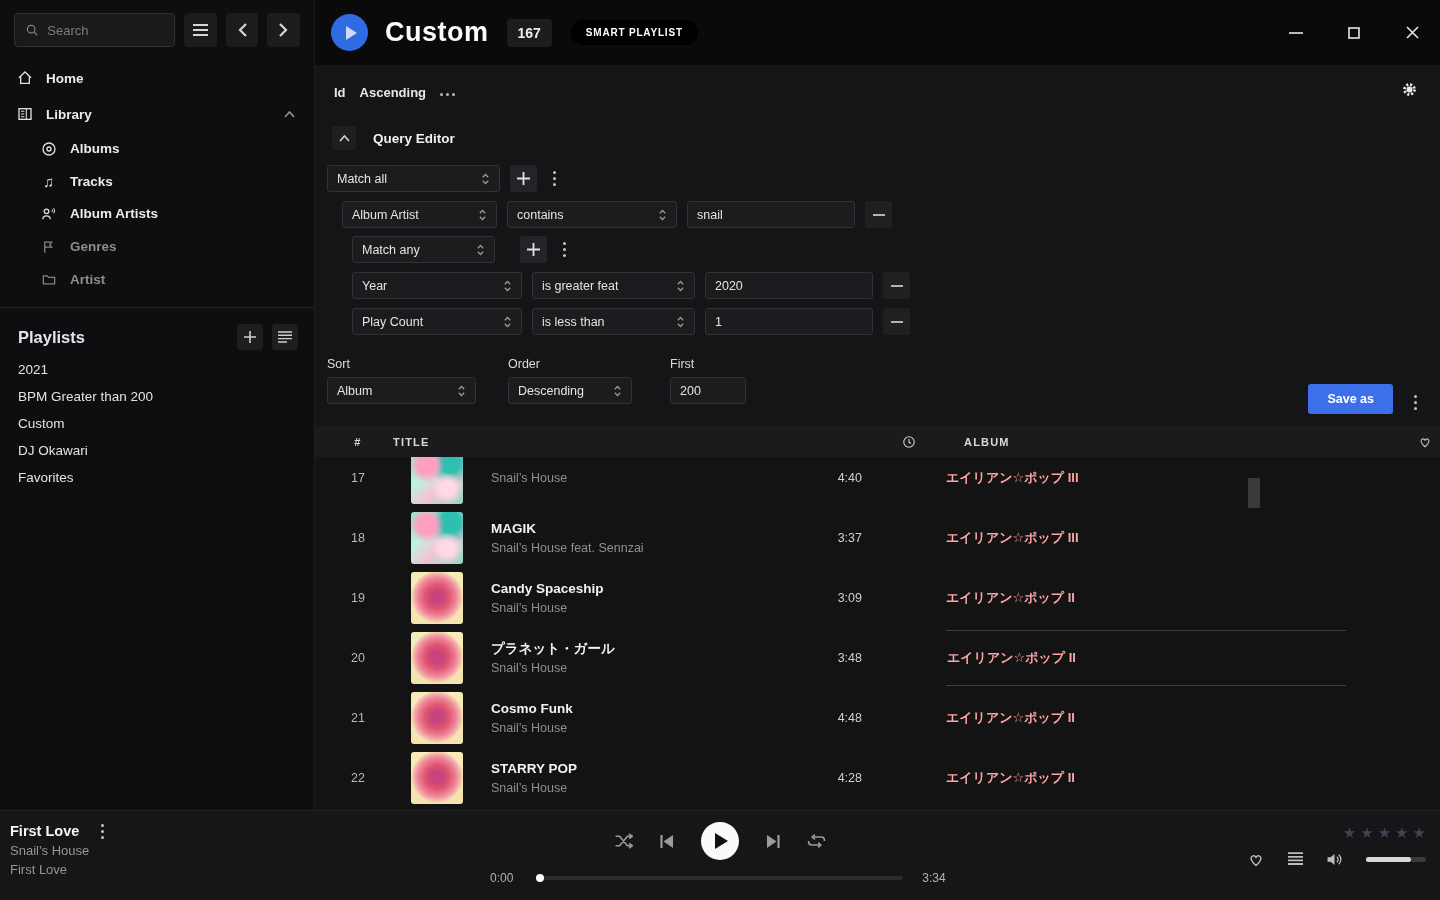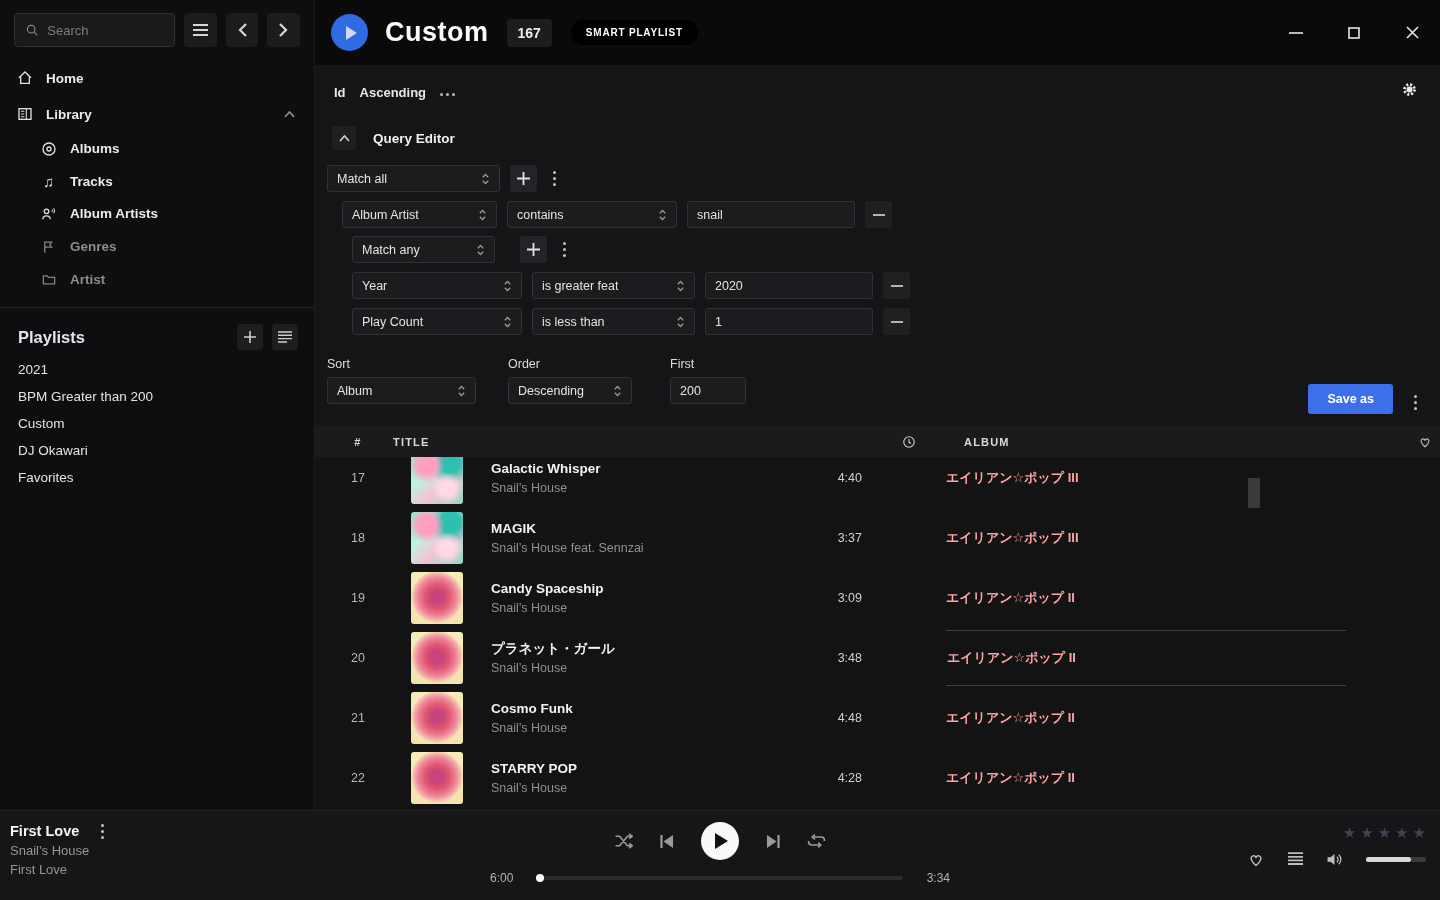--- a/index.html
+++ b/index.html
@@ -175,21 +175,21 @@
   .np-artist, .np-album { font-size:13px; color:#969696; margin-top:4px; }
   .center { position:absolute; left:50%; transform:translateX(-50%); top:11px; width:460px; }
   .controls { display:flex; align-items:center; justify-content:center; gap:27px; color:#9b9b9b; }
   .pbtn { cursor:pointer; display:flex; align-items:center; }
   .play-circle { width:38px; height:38px; border-radius:50%; background:#fafafa; display:flex;
     align-items:center; justify-content:center; cursor:pointer; }
   .play-circle .tri { width:0; height:0; border-style:solid; border-width:8px 0 8px 13px;
     border-color:transparent transparent transparent #111; margin-left:3px; }
   .progress-row { display:flex; align-items:center; gap:15px; margin-top:11px; }
   .ptime { font-size:12px; color:#b3b3b3; width:32px; }
-  .ptime.r { text-align:right; }
+  .ptime.r { text-align:center; }
   .pbar { flex:1; height:4px; background:#2c2c2f; border-radius:2px; position:relative; cursor:pointer; }
   .pdot { position:absolute; left:-1px; top:-2px; width:8px; height:8px; border-radius:50%; background:#fff; }
   .right-ctl { position:absolute; right:14px; top:13px; display:flex; flex-direction:column; align-items:flex-end; }
   .stars { display:flex; gap:4px; font-size:15px; color:#3c4552; letter-spacing:0; cursor:pointer; }
   .ricons { display:flex; align-items:center; gap:23px; margin-top:9px; color:#bdbdbd; }
   .vol-slider { width:60px; height:5px; background:#3a3a3d; border-radius:3px; position:relative; cursor:pointer; }
   .vol-fill { position:absolute; left:0; top:0; height:100%; width:45px; background:#d9d9d9; border-radius:3px; }
 </style>
 </head>
 <body>
@@ -559,21 +559,20 @@
             <path d="M12 20C4.8 14 3.8 9.3 6.9 7.2 9 5.8 11 6.7 12 8.8c1-2.1 3-3 5.1-1.6 3.1 2.1 2.1 6.8-5.1 12.8z" fill="none" stroke="currentColor" stroke-width="1.8"></path>
           </svg>
       </span>
     </div>
 
     <div class="list">
       <div class="trow tgrid">
         <span class="c-num">17</span>
         <div class="thumb art3"></div>
         <div class="c-song">
-          <div class="song-title">Galactic Whisper</div>
           <div class="song-artist">Snail’s House</div>
         </div>
         <span class="c-dur">4:40</span>
         <span></span>
         <span class="c-album-cell">エイリアン☆ポップ III</span>
         <span></span>
       </div>
       <div class="trow tgrid">
         <span class="c-num">18</span>
         <div class="thumb art3"></div>
@@ -681,21 +680,21 @@
             </svg>
         </span>
         <span class="pbtn">
           <svg width="19" height="16" viewBox="0 0 24 20">
               <path d="M7 5h11a4 4 0 014 4v1M17 15H6a4 4 0 01-4-4v-1" fill="none" stroke="currentColor" stroke-width="2"></path>
               <path d="M10 2L6.5 5 10 8M14 12l3.5 3-3.5 3" fill="none" stroke="currentColor" stroke-width="2"></path>
             </svg>
         </span>
       </div>
       <div class="progress-row">
-        <span class="ptime">6:00</span>
+        <span class="ptime">0:00</span>
         <div class="pbar">
           <div class="pdot"></div>
         </div>
         <span class="ptime r">3:34</span>
       </div>
     </div>
 
     <div class="right-ctl">
       <div class="stars">
         <span>★</span>

